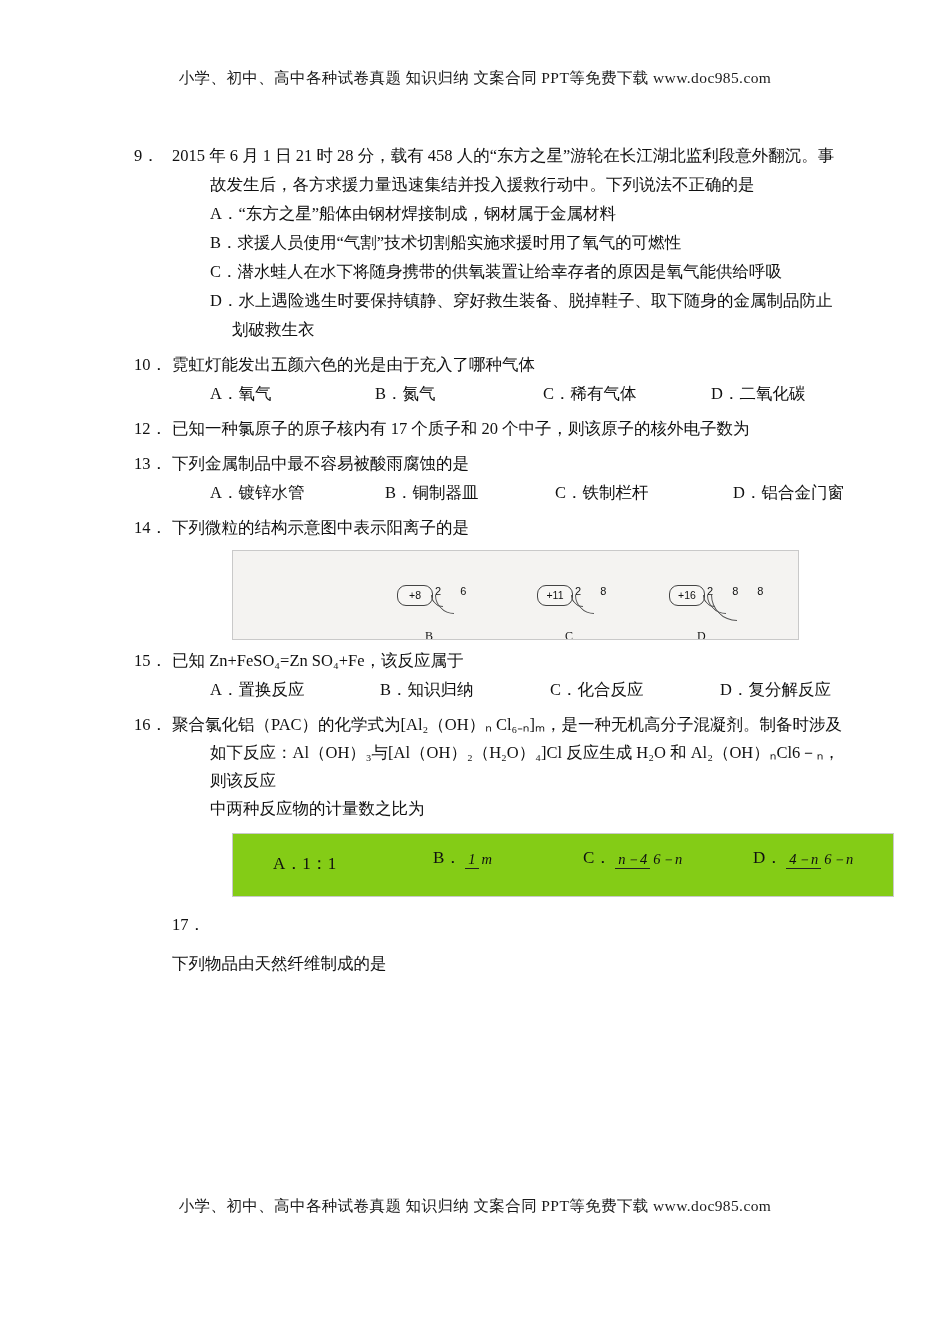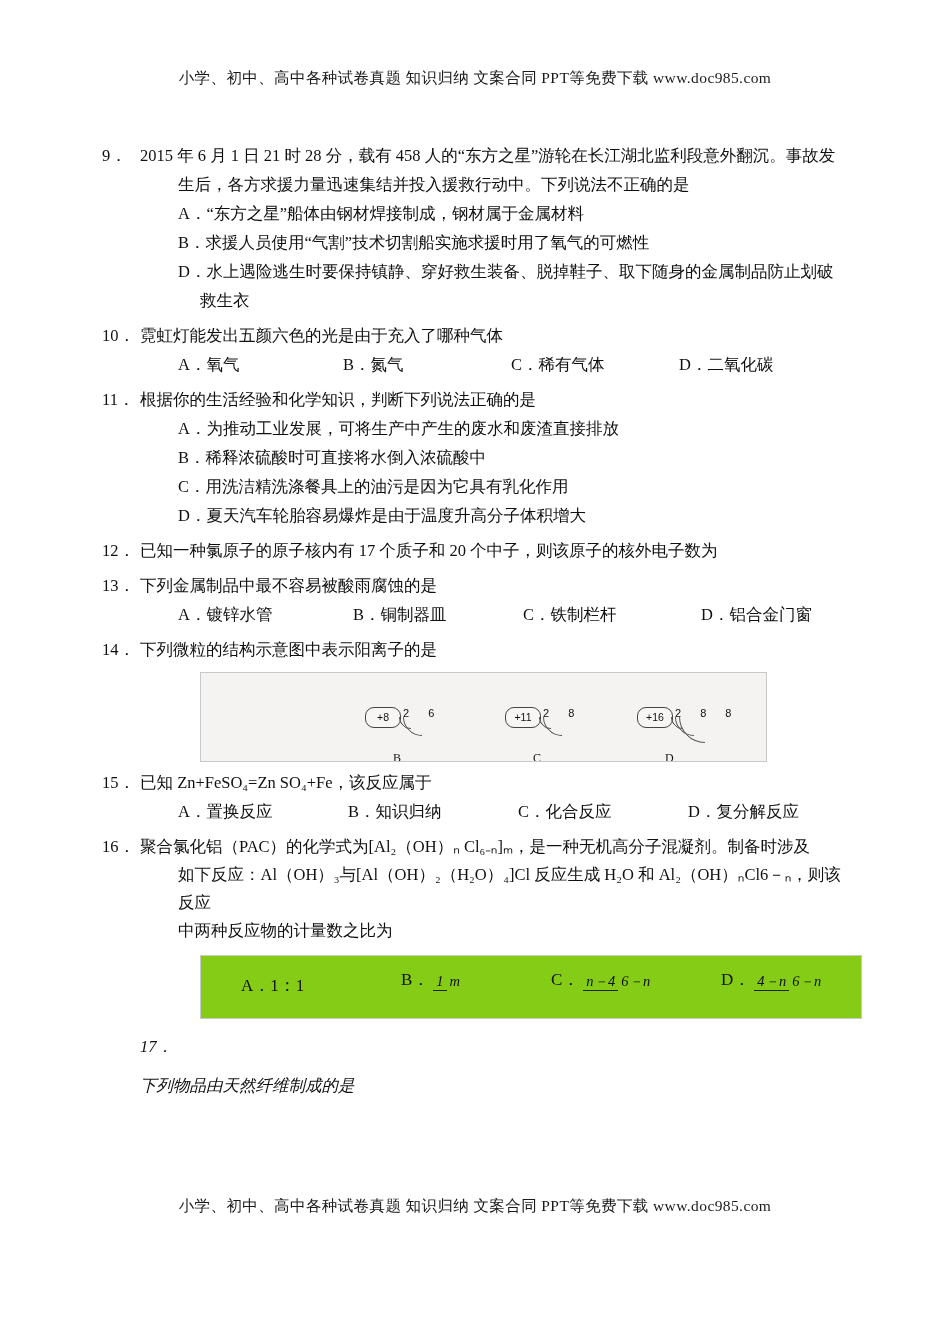--- a/index.html
+++ b/index.html
@@ -34,20 +34,21 @@
   }
   .watermark-bottom {
     position: absolute;
     left: 0;
     right: 0;
     top: 1196px;
   }
   .content {
     padding: 0 105px 0 140px;
     margin-top: 52px;
+    margin-left: 32px;
   }
   .q {
     margin-bottom: 6px;
   }
   .q-stem {
     position: relative;
     font-size: 16.5px;
     line-height: 28px;
     text-indent: 0;
   }
@@ -177,63 +178,53 @@
     margin-left: 4px;
     font-style: italic;
   }
   .frac .top {
     border-bottom: 1px solid #222;
     padding: 0 3px 1px 3px;
   }
   .frac .bot {
     padding: 1px 3px 0 3px;
   }
-  .q17 { margin-top: 14px; font-style: italic; }
+  .q17 { margin-top: 14px; }
   .q17-line2 { margin-top: 14px; padding-left: 0; font-size: 16.5px; }
 </style>
 </head>
 <body>
 
 <div class="page">
 
   <div class="watermark watermark-top">小学、初中、高中各种试卷真题 知识归纳 文案合同 PPT等免费下载  www.doc985.com</div>
 
   <div class="content">
 
     <div class="q">
       <div class="q-stem stem-hang">
         <span class="num">9．</span><span>2015 年 6 月 1 日 21 时 28 分，载有 458 人的“东方之星”游轮在长江湖北监利段意外翻沉。事故发生后，各方求援力量迅速集结并投入援救行动中。下列说法不正确的是</span>
       </div>
       <div class="opts">
         <span class="opt">A．“东方之星”船体由钢材焊接制成，钢材属于金属材料</span>
         <span class="opt">B．求援人员使用“气割”技术切割船实施求援时用了氧气的可燃性</span>
+        <span class="opt">C．潜水蛙人在水下将随身携带的供氧装置让给幸存者的原因是氧气能供给呼吸</span>
         <span class="opt opt-hang">D．水上遇险逃生时要保持镇静、穿好救生装备、脱掉鞋子、取下随身的金属制品防止划破救生衣</span>
       </div>
     </div>
 
     <div class="q">
       <div class="q-stem stem-hang">
         <span class="num">10．</span><span>霓虹灯能发出五颜六色的光是由于充入了哪种气体</span>
       </div>
       <div class="opt-row">
         <span class="cell w4a">A．氧气</span><span class="cell w4b">B．氮气</span><span class="cell w4c">C．稀有气体</span><span class="cell w4d">D．二氧化碳</span>
       </div>
     </div>
 
-    <div class="q">
-      <div class="q-stem stem-hang">
-        <span class="num">11．</span><span>根据你的生活经验和化学知识，判断下列说法正确的是</span>
-      </div>
-      <div class="opts">
-        <span class="opt">A．为推动工业发展，可将生产中产生的废水和废渣直接排放</span>
-        <span class="opt">B．稀释浓硫酸时可直接将水倒入浓硫酸中</span>
-        <span class="opt">C．用洗洁精洗涤餐具上的油污是因为它具有乳化作用</span>
-        <span class="opt">D．夏天汽车轮胎容易爆炸是由于温度升高分子体积增大</span>
-      </div>
-    </div>
 
     <div class="q">
       <div class="q-stem stem-hang">
         <span class="num">12．</span><span>已知一种氯原子的原子核内有 17 个质子和 20 个中子，则该原子的核外电子数为</span>
       </div>
     </div>
 
     <div class="q">
       <div class="q-stem stem-hang">
         <span class="num">13．</span><span>下列金属制品中最不容易被酸雨腐蚀的是</span>

